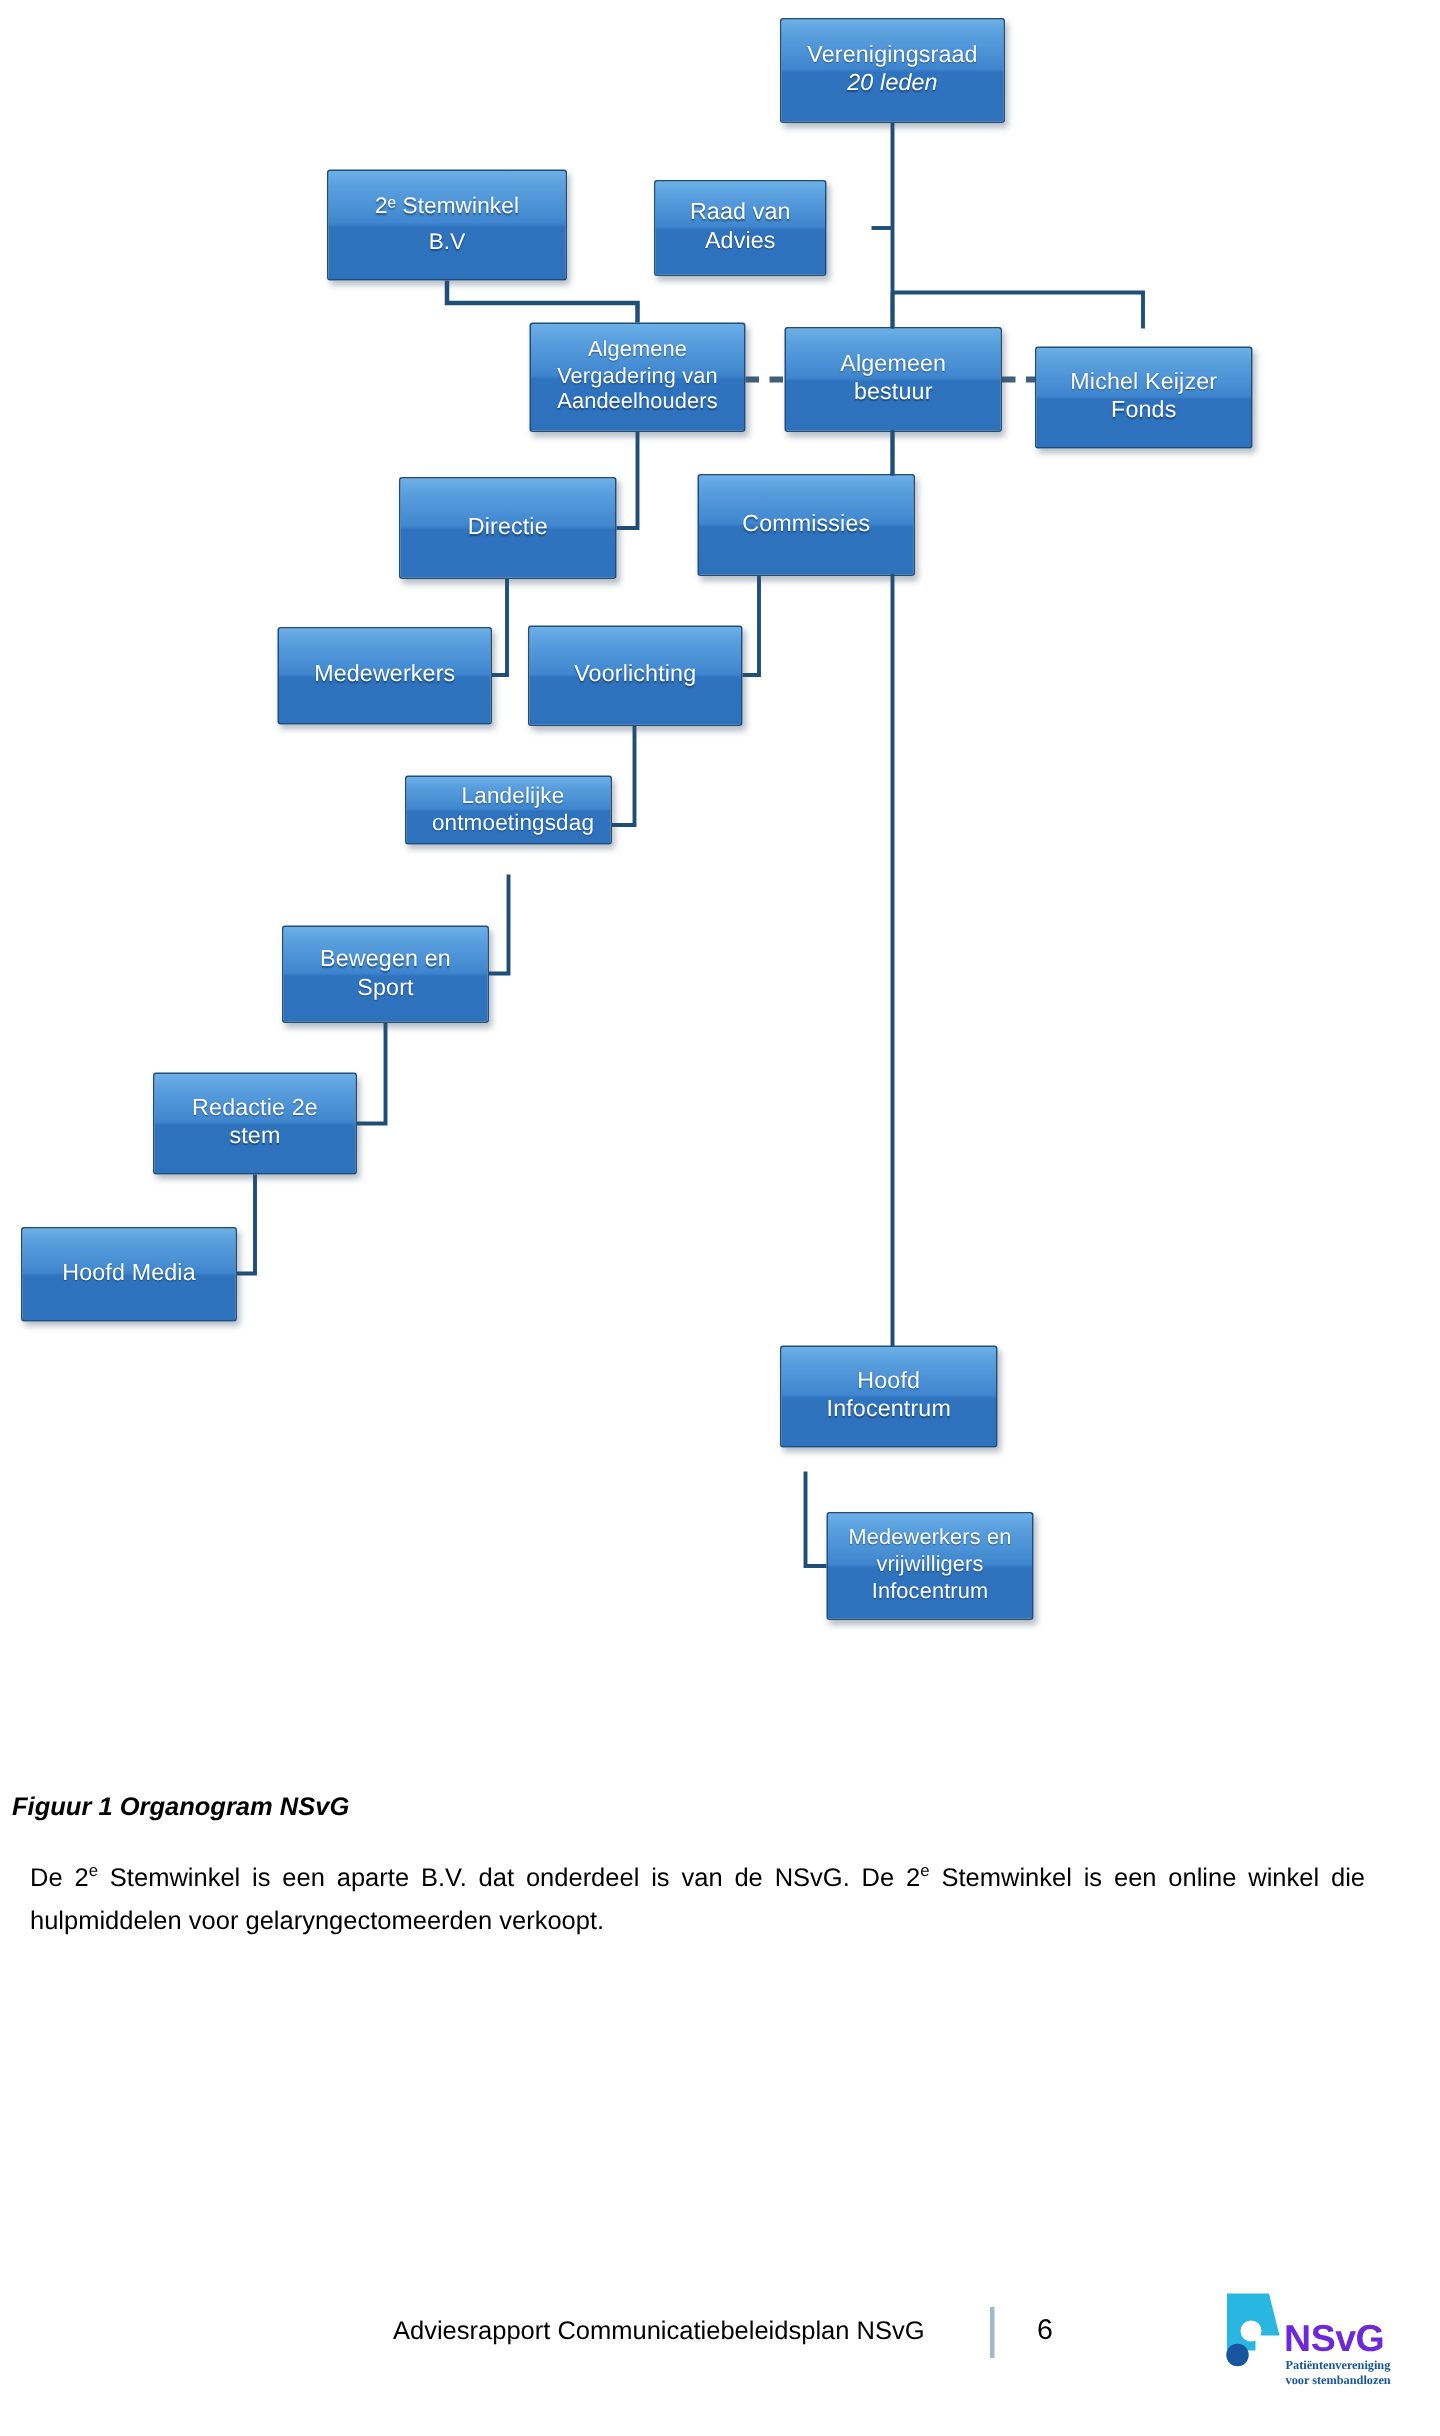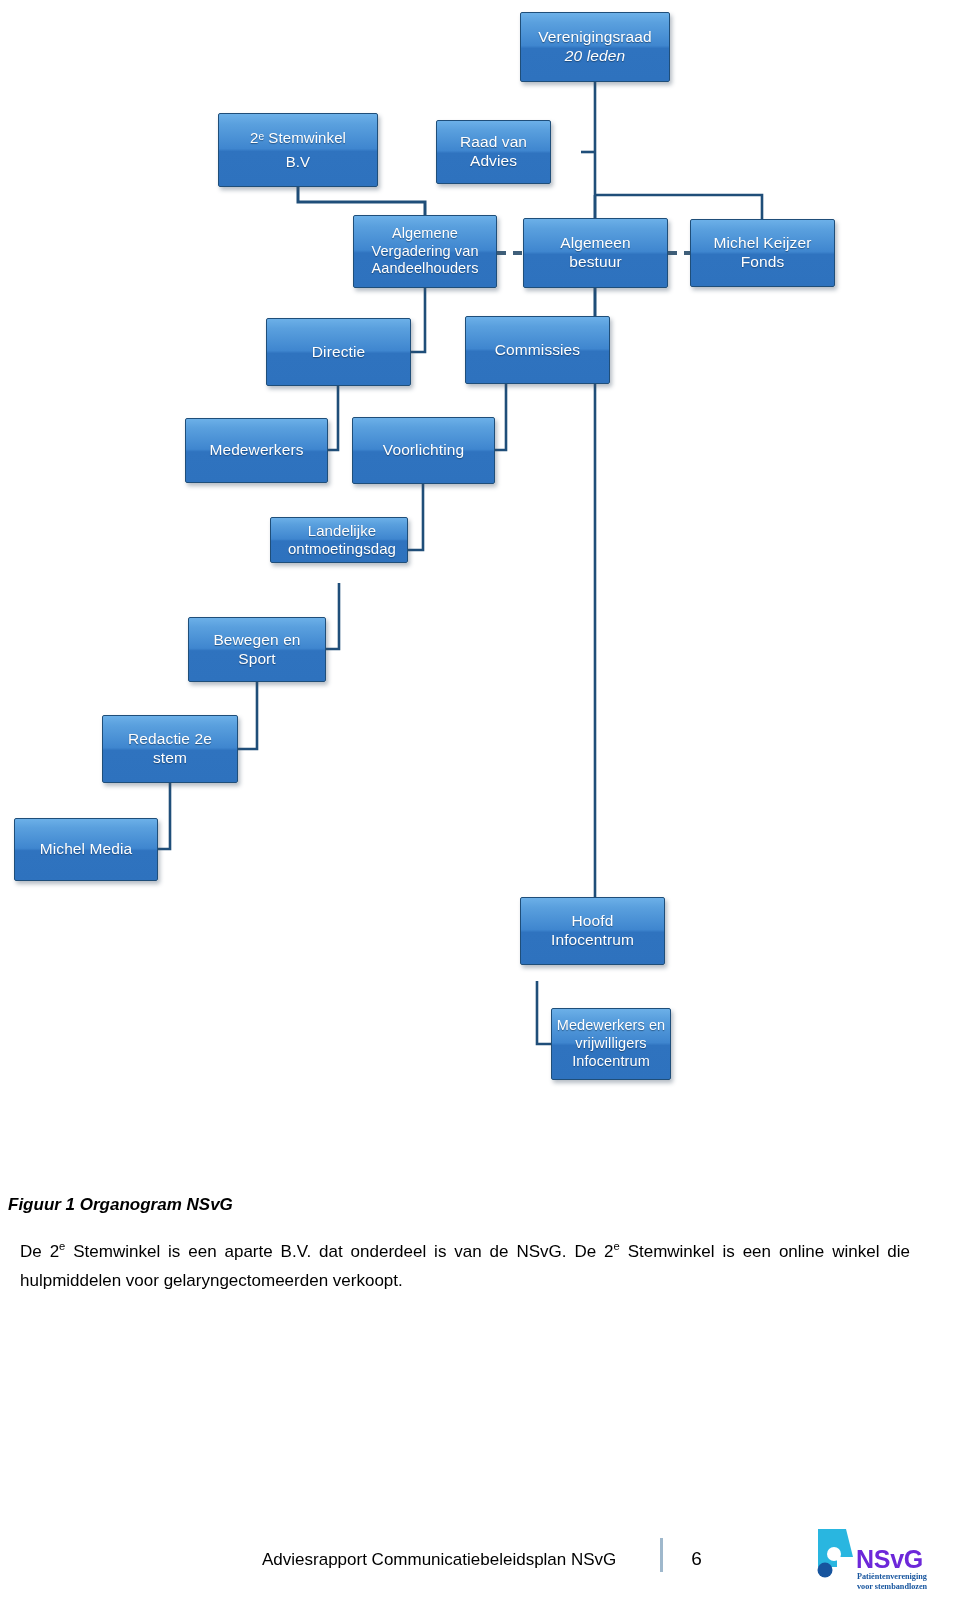--- a/index.html
+++ b/index.html
@@ -91,21 +91,21 @@
     left: 0;
     bottom: 24px;
     width: 960px;
     height: 120px;
   }
   .footer-inner {
     position: absolute;
     left: 262px;
     bottom: 28px;
     display: flex;
-    align-items: flex-end;
+    align-items: center;
   }
   .footer-title {
     font-size: 17px;
     color: #000;
     white-space: nowrap;
     padding-bottom: 2px;
   }
   .footer-sep {
     width: 3px;
     height: 34px;
@@ -216,21 +216,21 @@
     </div>
   </div>
 
   <div class="node" style="left:523px;top:218px;width:145px;height:70px;">
     <div>
       <span class="lbl">Algemeen</span>
       <span class="lbl">bestuur</span>
     </div>
   </div>
 
-  <div class="node" style="left:690px;top:219px;width:145px;height:68px;">
+  <div class="node" style="left:690px;top:231px;width:145px;height:68px;">
     <div>
       <span class="lbl">Michel Keijzer</span>
       <span class="lbl">Fonds</span>
     </div>
   </div>
 
   <div class="node" style="left:266px;top:318px;width:145px;height:68px;">
     <span class="lbl">Directie</span>
   </div>
 
@@ -261,31 +261,31 @@
   </div>
 
   <div class="node" style="left:102px;top:715px;width:136px;height:68px;">
     <div>
       <span class="lbl">Redactie 2e</span>
       <span class="lbl">stem</span>
     </div>
   </div>
 
   <div class="node" style="left:14px;top:818px;width:144px;height:63px;">
-    <span class="lbl">Michel Media</span>
+    <span class="lbl">Hoofd Media</span>
   </div>
 
   <div class="node" style="left:520px;top:897px;width:145px;height:68px;">
     <div>
       <span class="lbl">Hoofd</span>
       <span class="lbl">Infocentrum</span>
     </div>
   </div>
 
-  <div class="node" style="left:551px;top:1008px;width:120px;height:72px;font-size:14.5px;">
+  <div class="node" style="left:551px;top:1008px;width:138px;height:72px;font-size:14.5px;">
     <div>
       <span class="lbl">Medewerkers  en</span>
       <span class="lbl">vrijwilligers</span>
       <span class="lbl">Infocentrum</span>
     </div>
   </div>
 </div>
 
 <div id="doc-text">
   <p class="fig-caption">Figuur 1 Organogram NSvG</p>

